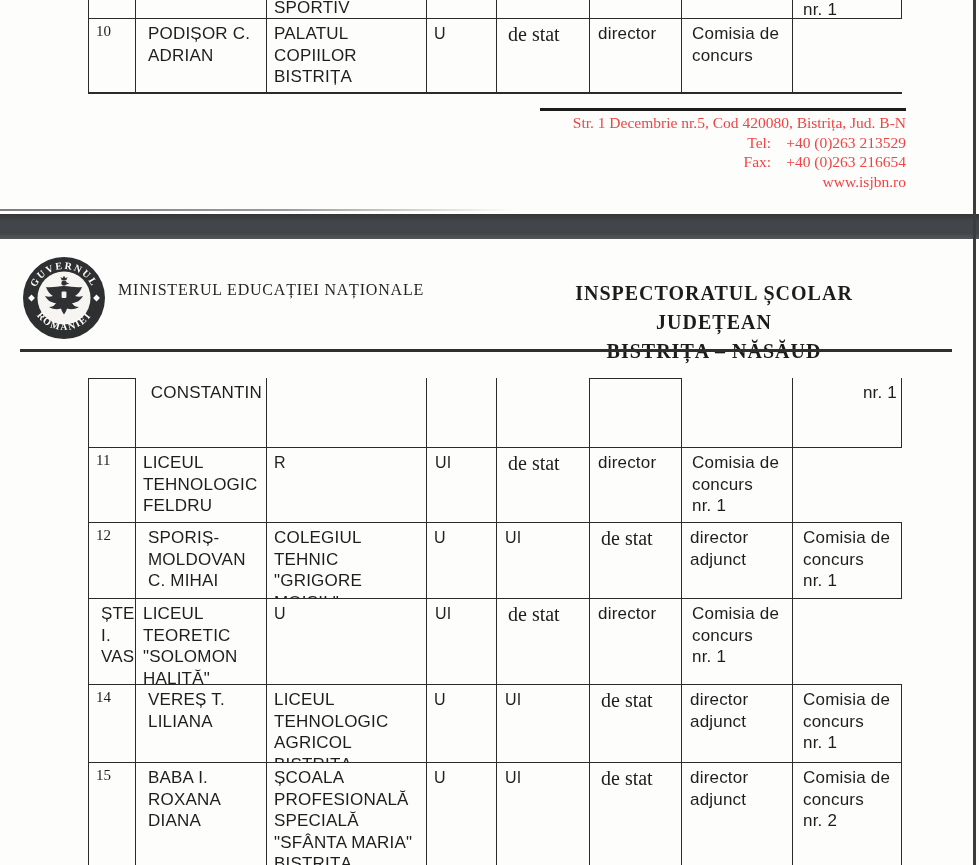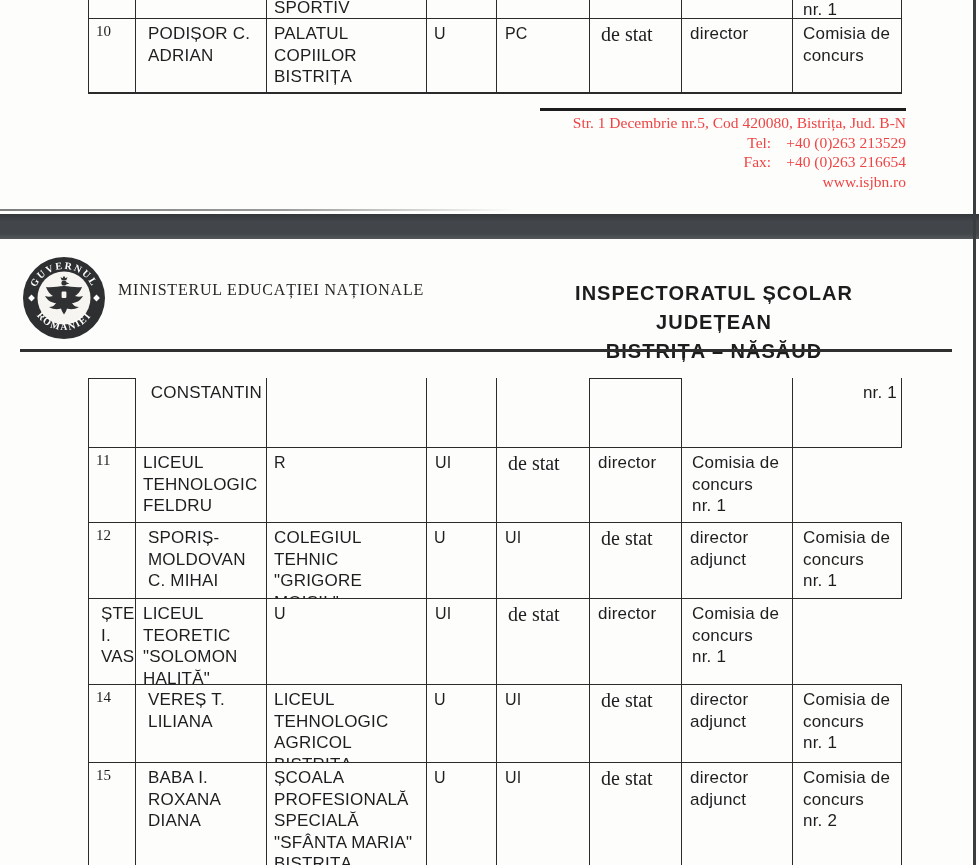--- a/index.html
+++ b/index.html
@@ -38,21 +38,21 @@
              background:linear-gradient(90deg,#7d7d7d,#9a9a9a 55%,rgba(170,170,170,0));}
   .page-gap-band{position:absolute;left:0;top:214px;width:979px;height:25px;
                  background:linear-gradient(180deg,#33373a,#42464a 30%,#42464a 78%,#54585b);}
   .right-edge{position:absolute;left:973px;top:0;width:3px;height:865px;background:#3a3d40;}
 
   
   .logo{position:absolute;left:22px;top:256px;}
   .ministry{position:absolute;left:118px;top:281px;font-family:Liberation Serif, serif;
             font-size:16px;letter-spacing:.8px;color:#262626;}
   .insp{position:absolute;left:518px;top:279px;width:392px;text-align:center;
-        font-family:Liberation Sans, sans-serif;font-weight:bold;font-size:20px;
+        font-family:Liberation Serif, serif;font-weight:bold;font-size:20px;
         letter-spacing:1px;line-height:29px;color:#1c1c1c;}
   .header-rule{position:absolute;left:20px;top:349px;width:932px;height:2.5px;background:#2f2f2f;}
 
   
   .t2{left:88px;top:378px;}
   .t2 .partial{height:70px;text-align:right;}
   .t2 .partial .cell{border-top:none;}
   .t2 .partial .cell.boxed-top{border-top:1.5px solid #2b2b2b;}
   .t2 .r11{height:75px;}
   .t2 .r12{height:76px;}
@@ -77,21 +77,20 @@
       <div class="cell c-comm"><span class="cut nr1">nr. 1</span></div>
     </div>
     <div class="trow r10">
       <div class="cell c-nr">10</div>
       <div class="cell c-name">PODIȘOR C.
 ADRIAN</div>
       <div class="cell c-school">PALATUL
 COPIILOR
 BISTRIȚA</div>
       <div class="cell c-res">U</div>
-      <div class="cell c-unit">PC</div>
       <div class="cell c-fund">de stat</div>
       <div class="cell c-pos">director</div>
       <div class="cell c-comm">Comisia de
 concurs</div>
     </div>
   </div>
 
   <div class="footer-rule"></div>
   <div class="footer">
     <div class="f-line">Str. 1 Decembrie nr.5, Cod 420080, Bistrița, Jud. B-N</div>

